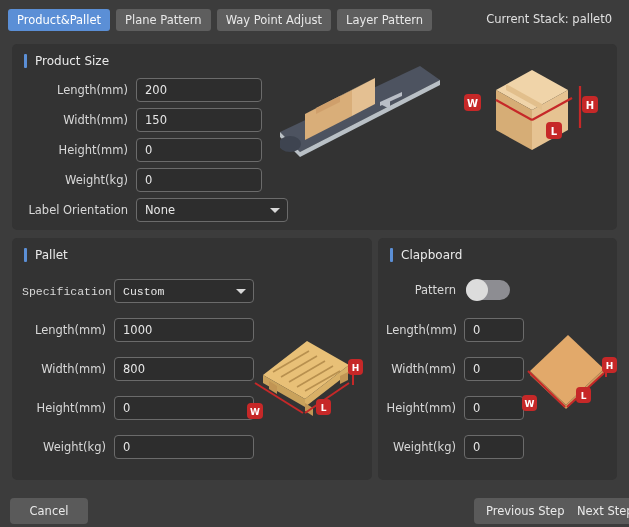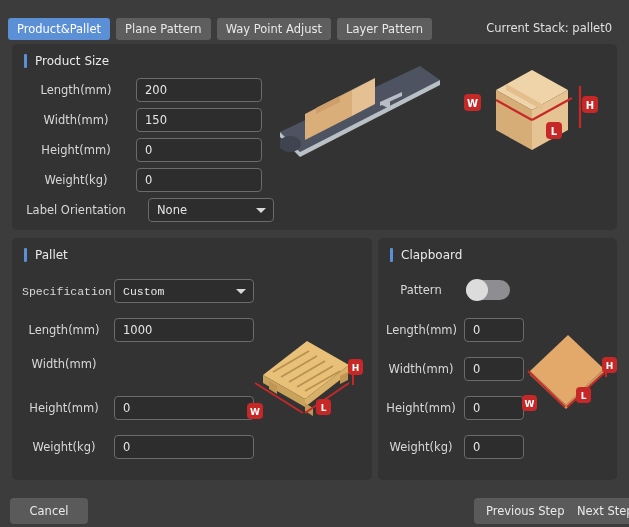--- a/index.html
+++ b/index.html
@@ -6,21 +6,21 @@
   html, body {
     width: 629px; height: 527px;
     background: #3c3c3c;
     font-family: "DejaVu Sans", "Liberation Sans", sans-serif;
     overflow: hidden;
   }
   body { position: relative; }
 
   
   .tabbar {
-    position: absolute; left: 0; top: 14px; width: 622px; height: 30px;
+    position: absolute; left: 0; top: 5px; width: 622px; height: 30px;
     background: #3c3c3c;
     display: flex; align-items: center;
   }
   .tab {
     height: 22px; margin-left: 6px; padding: 0 9px;
     display: flex; align-items: center;
     font-size: 11.5px; color: #e8e8e8;
     background: #5e5e5e; border-radius: 3px;
     white-space: nowrap; cursor: pointer;
   }
@@ -50,21 +50,21 @@
     width: 3px; height: 14px; background: #5b8fd6;
     margin-right: 8px; border-radius: 1px;
   }
 
   
   .row {
     position: absolute; display: flex; align-items: center;
   }
   .flabel {
     font-size: 11.5px; color: #d8d8d8;
-    text-align: center; white-space: nowrap;
+    text-align: right; white-space: nowrap;
   }
   .field {
     height: 24px; background: #2d2d2d;
     border: 1px solid #6b6b6b; border-radius: 4px;
     display: flex; align-items: center;
     padding: 10px 8px; font-size: 11.5px; color: #e6e6e6;
     cursor: text;
   }
   .select {
     height: 24px; background: #2d2d2d;
@@ -149,21 +149,21 @@
       </div>
   </div>
   <div class="row" style="left:12px; top:124px;">
     <div class="flabel" style="width:104px;">Weight(kg)</div>
     <div class="field" style="width:126px; margin-left:8px;">
         <span>0</span>
       </div>
   </div>
   <div class="row" style="left:12px; top:154px;">
     <div class="flabel" style="width:104px;">Label Orientation</div>
-    <div class="select" style="width:126px; margin-left:20px;">
+    <div class="select" style="width:152px; margin-left:8px;">
       <span>None</span>
       <span class="caret"></span>
     </div>
   </div>
 
   <svg class="illus" style="left:268px; top:12px;" width="160" height="104" viewBox="0 0 160 104">
     <polygon points="0,76 140,10 160,24 20,96" fill="#4d5360"></polygon>
     <polygon points="0,76 20,96 20,101 0,81" fill="#b9c0c6"></polygon>
     <polygon points="20,96 160,24 160,29 20,101" fill="#b9c0c6"></polygon>
     <ellipse cx="10" cy="88" rx="11" ry="8" fill="#3e4450"></ellipse>
@@ -206,20 +206,23 @@
     </div>
   </div>
   <div class="row" style="left:10px; top:80px;">
     <div class="flabel" style="width:84px;">Length(mm)</div>
     <div class="field" style="width:140px; margin-left:8px;">
         <span>1000</span>
       </div>
   </div>
   <div class="row" style="left:10px; top:119px;">
     <div class="flabel" style="width:84px;">Width(mm)</div>
+    <div class="field" style="width:140px; margin-left:8px;">
+        <span>800</span>
+      </div>
   </div>
   <div class="row" style="left:10px; top:158px;">
     <div class="flabel" style="width:84px;">Height(mm)</div>
     <div class="field" style="width:140px; margin-left:8px;">
         <span>0</span>
       </div>
   </div>
   <div class="row" style="left:10px; top:197px;">
     <div class="flabel" style="width:84px;">Weight(kg)</div>
     <div class="field" style="width:140px; margin-left:8px;">

